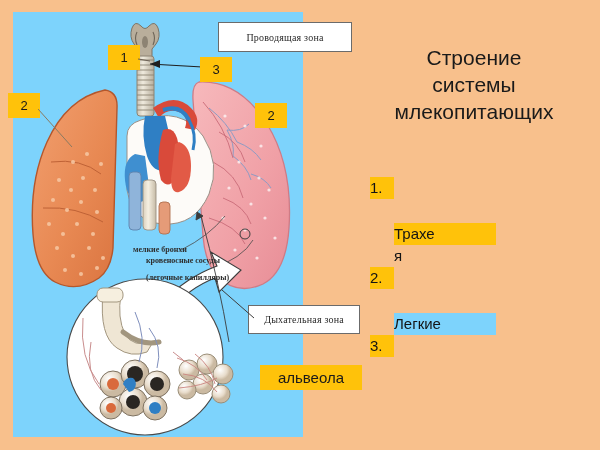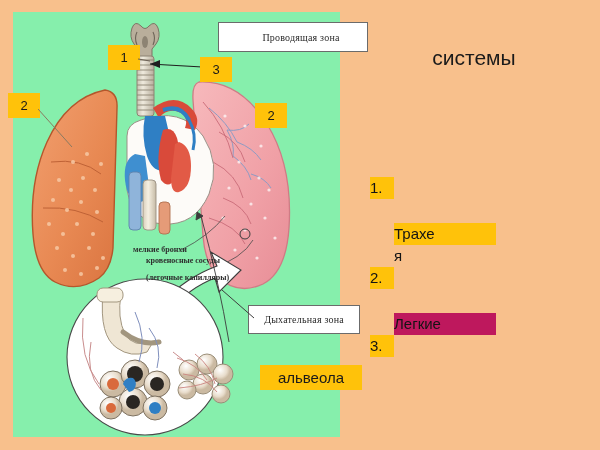--- a/index.html
+++ b/index.html
@@ -18,23 +18,23 @@
     width: 600px;
     height: 450px;
     background: #f8c08c;
   }
 
   
   #diagram-panel {
     position: absolute;
     left: 13px;
     top: 12px;
-    width: 327px;
+    width: 290px;
     height: 425px;
-    background: #86efac;
+    background: #7dd3fc;
     overflow: hidden;
   }
 
   
   #title {
     position: absolute;
     left: 352px;
     top: 44px;
     width: 244px;
     text-align: center;
@@ -65,21 +65,21 @@
   }
   #term-list .txt {
     flex: 1 1 auto;
     word-break: break-all;
     margin-top: 46px;
   }
   #term-list .li:nth-child(1) .txt,
   #term-list .li:nth-child(3) .txt {
     background: linear-gradient(to bottom, #ffc20a 0 22px, transparent 22px 100%);
   }
-  #term-list .li:nth-child(2) .txt { background: #be185d; }
+  #term-list .li:nth-child(2) .txt { background: #7dd3fc; }
   #term-list .li:nth-child(1) .num,
   #term-list .li:nth-child(2) .num,
   #term-list .li:nth-child(3) .num { background: #ffc20a; }
 
   
   .callout {
     position: absolute;
     border: 1px solid #6b6b6b;
     background: #ffffff;
     color: #2b2b2b;
@@ -326,21 +326,21 @@
           </g>
         </g>
       </g>
     </svg>
 
     <div class="anno" style="left:120px; top:233px;">мелкие бронхи</div>
     <div class="anno" style="left:133px; top:244px;">кровеносные сосуды</div>
     <div class="anno" style="left:133px; top:261px;">(легочные капилляры)</div>
   </div>
 
-  <div class="callout" style="left:218px; top:22px; width:132px; height:28px;padding-left:16px;">
+  <div class="callout" style="left:218px; top:22px; width:132px; height:28px;">
     <span>Проводящая зона</span>
   </div>
 
   <div class="callout" style="left:248px; top:305px; width:110px; height:27px;justify-content:center;">
     <span>Дыхательная зона</span>
   </div>
 
   <svg style="position:absolute; left:140px; top:56px;" width="84" height="18">
     <line x1="80" y1="12" x2="10" y2="8" stroke="#1f1f1f" stroke-width="1.2"></line>
     <path d="M10 8 l10 -4 l0 8 z" fill="#1f1f1f"></path>
@@ -371,21 +371,23 @@
   </svg>
   <svg style="position:absolute; left:138px; top:55px;" width="14" height="12">
     <line x1="0" y1="4" x2="12" y2="6" stroke="#6b6054" stroke-width="1"></line>
   </svg>
 
   <div class="ylabel" style="left:244px; top:365px; width:102px; height:25px; font-size:15px;margin-left:16px;">
     <span>альвеола</span>
   </div>
 
   <div id="title">
+    <div>Строение</div>
     <div>системы</div>
+    <div>млекопитающих</div>
   </div>
 
   <div id="term-list">
     <div class="li">
       <span class="num">1.</span>
       <span class="txt"><span>Трахе</span><br><span>я</span></span>
     </div>
     <div class="li">
       <span class="num">2.</span>
       <span class="txt">Легкие</span>

